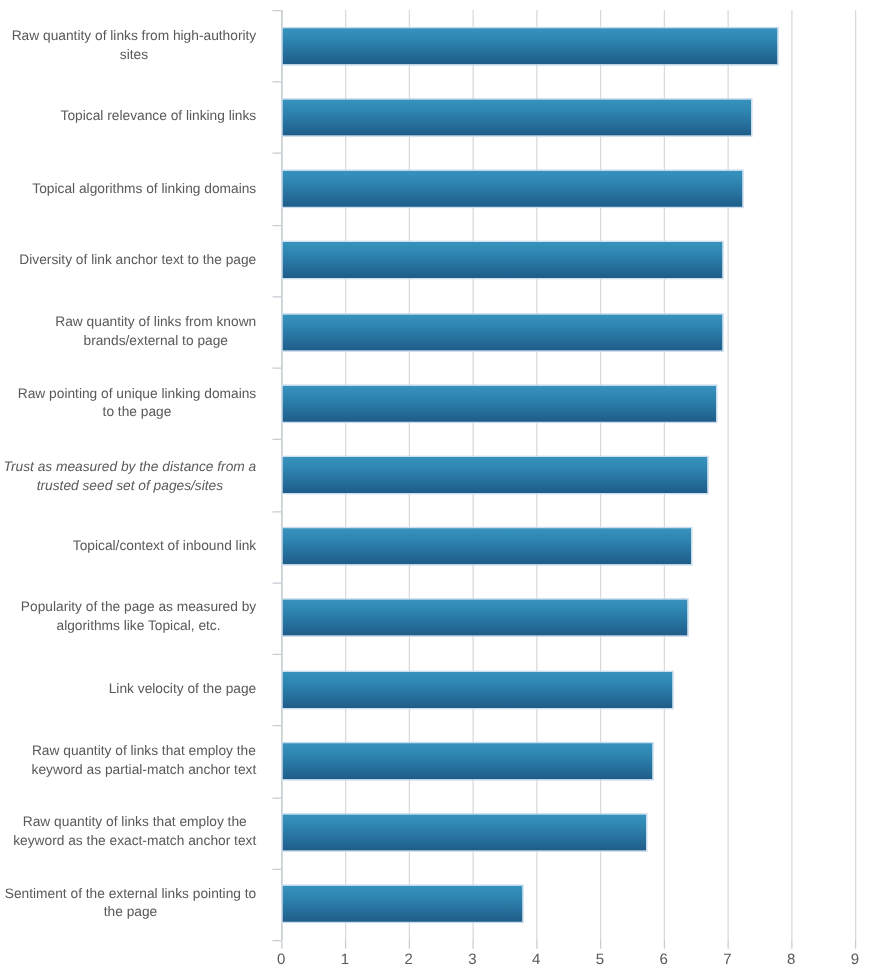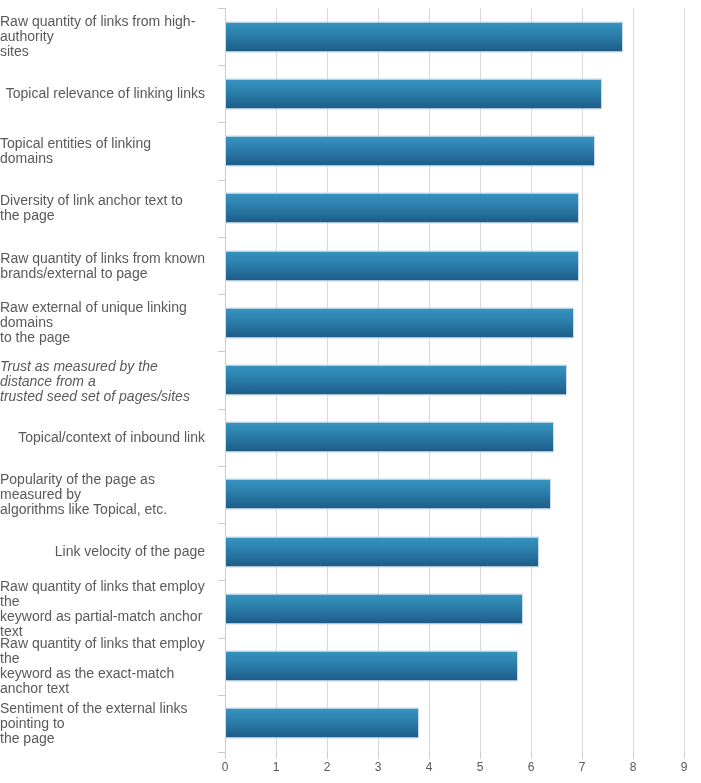--- a/index.html
+++ b/index.html
@@ -89,23 +89,23 @@
     position: absolute;
     left: 0;
     width: 214px;
     display: flex;
     align-items: center;
     justify-content: flex-end;
     height: 100%;
   }
 
   .cat-label-text {
-    text-align: left;
+    text-align: center;
     color: #595959;
-    font-size: 14px;
+    font-size: 11px;
     line-height: 15px;
     padding-right: 9px;
     white-space: pre-line;
   }
 
   
   .x-label {
     position: absolute;
     top: 760px;
     width: 30px;
@@ -207,31 +207,31 @@
 
   <div id="cat-labels">
       <div class="cat-label-wrap" style="top: 8px; height: 57.2308px;">
         <div class="cat-label-text" style="color: rgb(89, 89, 89);">Raw quantity of links from high-authority
 sites</div>
       </div>
       <div class="cat-label-wrap" style="top: 65.2308px; height: 57.2308px;">
         <div class="cat-label-text" style="color: rgb(89, 89, 89);">Topical relevance of linking links</div>
       </div>
       <div class="cat-label-wrap" style="top: 122.462px; height: 57.2308px;">
-        <div class="cat-label-text" style="color: rgb(89, 89, 89);">Topical entities of linking domains</div>
+        <div class="cat-label-text" style="color: rgb(89, 89, 89);">Topical algorithms of linking domains</div>
       </div>
       <div class="cat-label-wrap" style="top: 179.692px; height: 57.2308px;">
         <div class="cat-label-text" style="color: rgb(89, 89, 89);">Diversity of link anchor text to the page</div>
       </div>
       <div class="cat-label-wrap" style="top: 236.923px; height: 57.2308px;">
         <div class="cat-label-text" style="color: rgb(89, 89, 89);">Raw quantity of links from known
 brands/external to page</div>
       </div>
       <div class="cat-label-wrap" style="top: 294.154px; height: 57.2308px;">
-        <div class="cat-label-text" style="color: rgb(89, 89, 89);">Raw external of unique linking domains
+        <div class="cat-label-text" style="color: rgb(89, 89, 89);">Raw pointing of unique linking domains
 to the page</div>
       </div>
       <div class="cat-label-wrap" style="top: 353px; height: 57.2308px; font-style: italic;">
         <div class="cat-label-text" style="color: rgb(89, 89, 89);">Trust as measured by the distance from a
 trusted seed set of pages/sites</div>
       </div>
       <div class="cat-label-wrap" style="top: 408.615px; height: 57.2308px;">
         <div class="cat-label-text" style="color: rgb(89, 89, 89);">Topical/context of inbound link</div>
       </div>
       <div class="cat-label-wrap" style="top: 465.846px; height: 57.2308px;">

